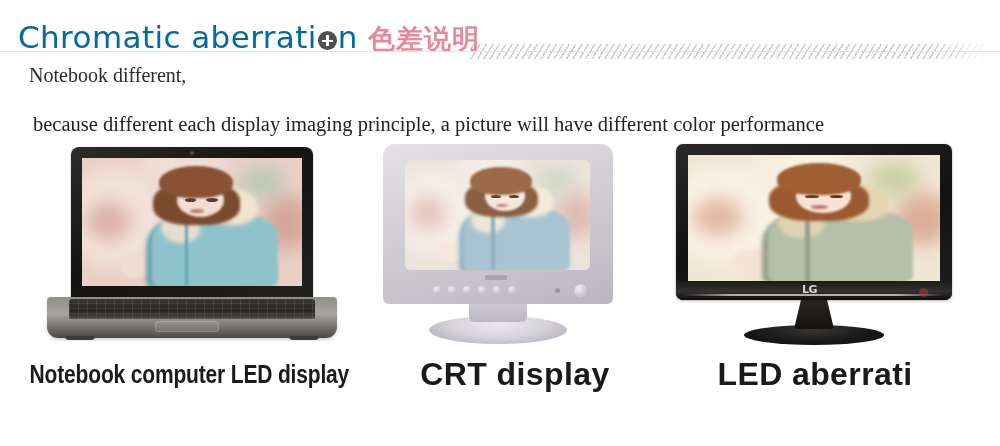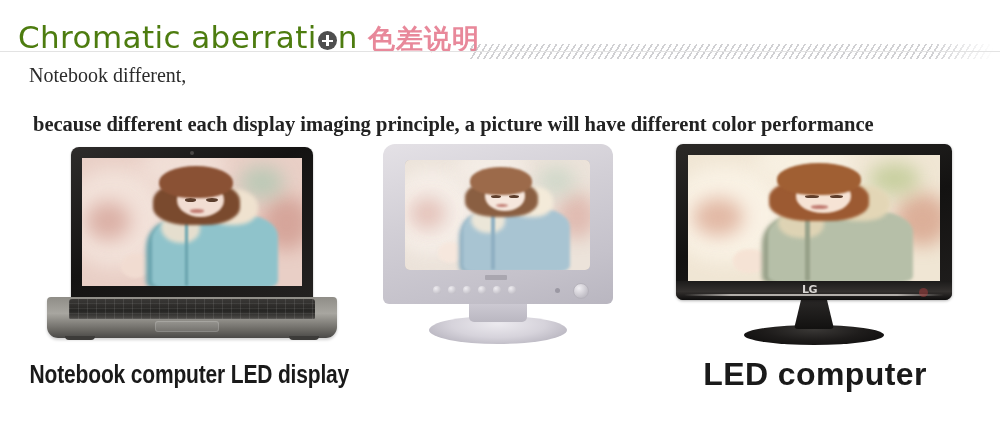--- a/index.html
+++ b/index.html
@@ -32,21 +32,21 @@
     left: 18px;
     top: 0;
     white-space: nowrap;
     font-family: "DejaVu Sans", sans-serif;
     font-size: 31px;
     font-weight: 400;
     letter-spacing: 0.4px;
     color: #6d6d6d;
     line-height: 38px;
   }
-  .title-en { color: #4d7c0f; }
+  .title-en { color: #0369a1; }
   .plus-icon {
     display: inline-block;
     width: 19px;
     height: 19px;
     border-radius: 50%;
     background: #4f4f4f;
     position: relative;
     vertical-align: -2px;
     margin: 0 1px;
   }
@@ -104,21 +104,20 @@
     white-space: nowrap;
   }
   .line2 {
     position: absolute;
     left: 33px;
     top: 113px;
     font-family: "Liberation Serif", serif;
     font-size: 20.5px;
     color: #222222;
     white-space: nowrap;
-    font-weight: bold;
   }
 
   
   .panel { position: absolute; }
 
   
   .photo { position: absolute; inset: 0; overflow: hidden; }
   .photo .bg { position: absolute; inset: 0; }
   .photo .blur-shape { position: absolute; border-radius: 50%; filter: blur(9px); }
   .photo .person { position: absolute; left: 28%; top: 6%; width: 60%; height: 94%; }
@@ -444,15 +443,16 @@
             </div>
           </div>
       </div>
     </div>
     <div class="led-chin"></div>
     <div class="led-logo">LG</div>
     <div class="led-dot"></div>
   </div>
 
   <div class="caption" id="cap-laptop">Notebook computer LED display</div>
-  <div class="caption" id="cap-led">LED computer</div>
+  <div class="caption" id="cap-crt">CRT display</div>
+  <div class="caption" id="cap-led">LED aberrati</div>
 
 </div>
 
 </body></html>

